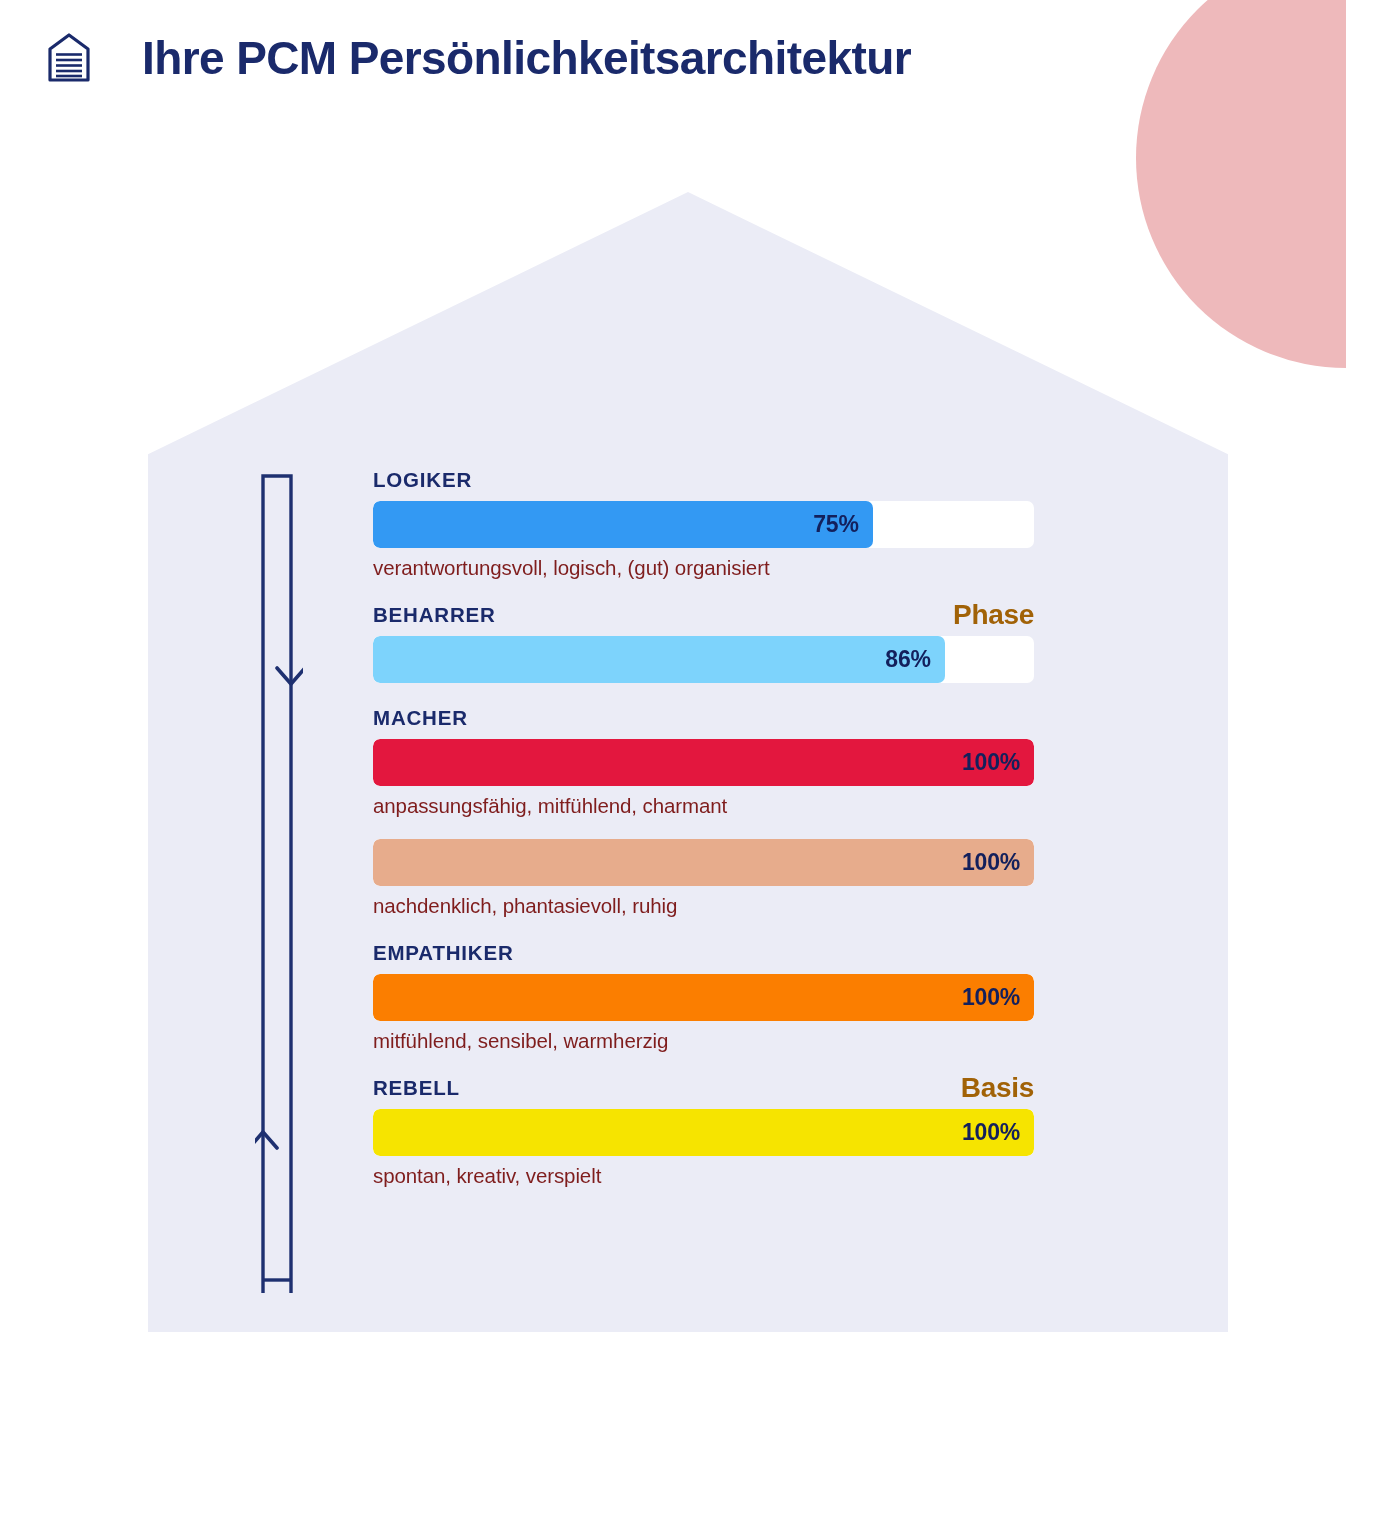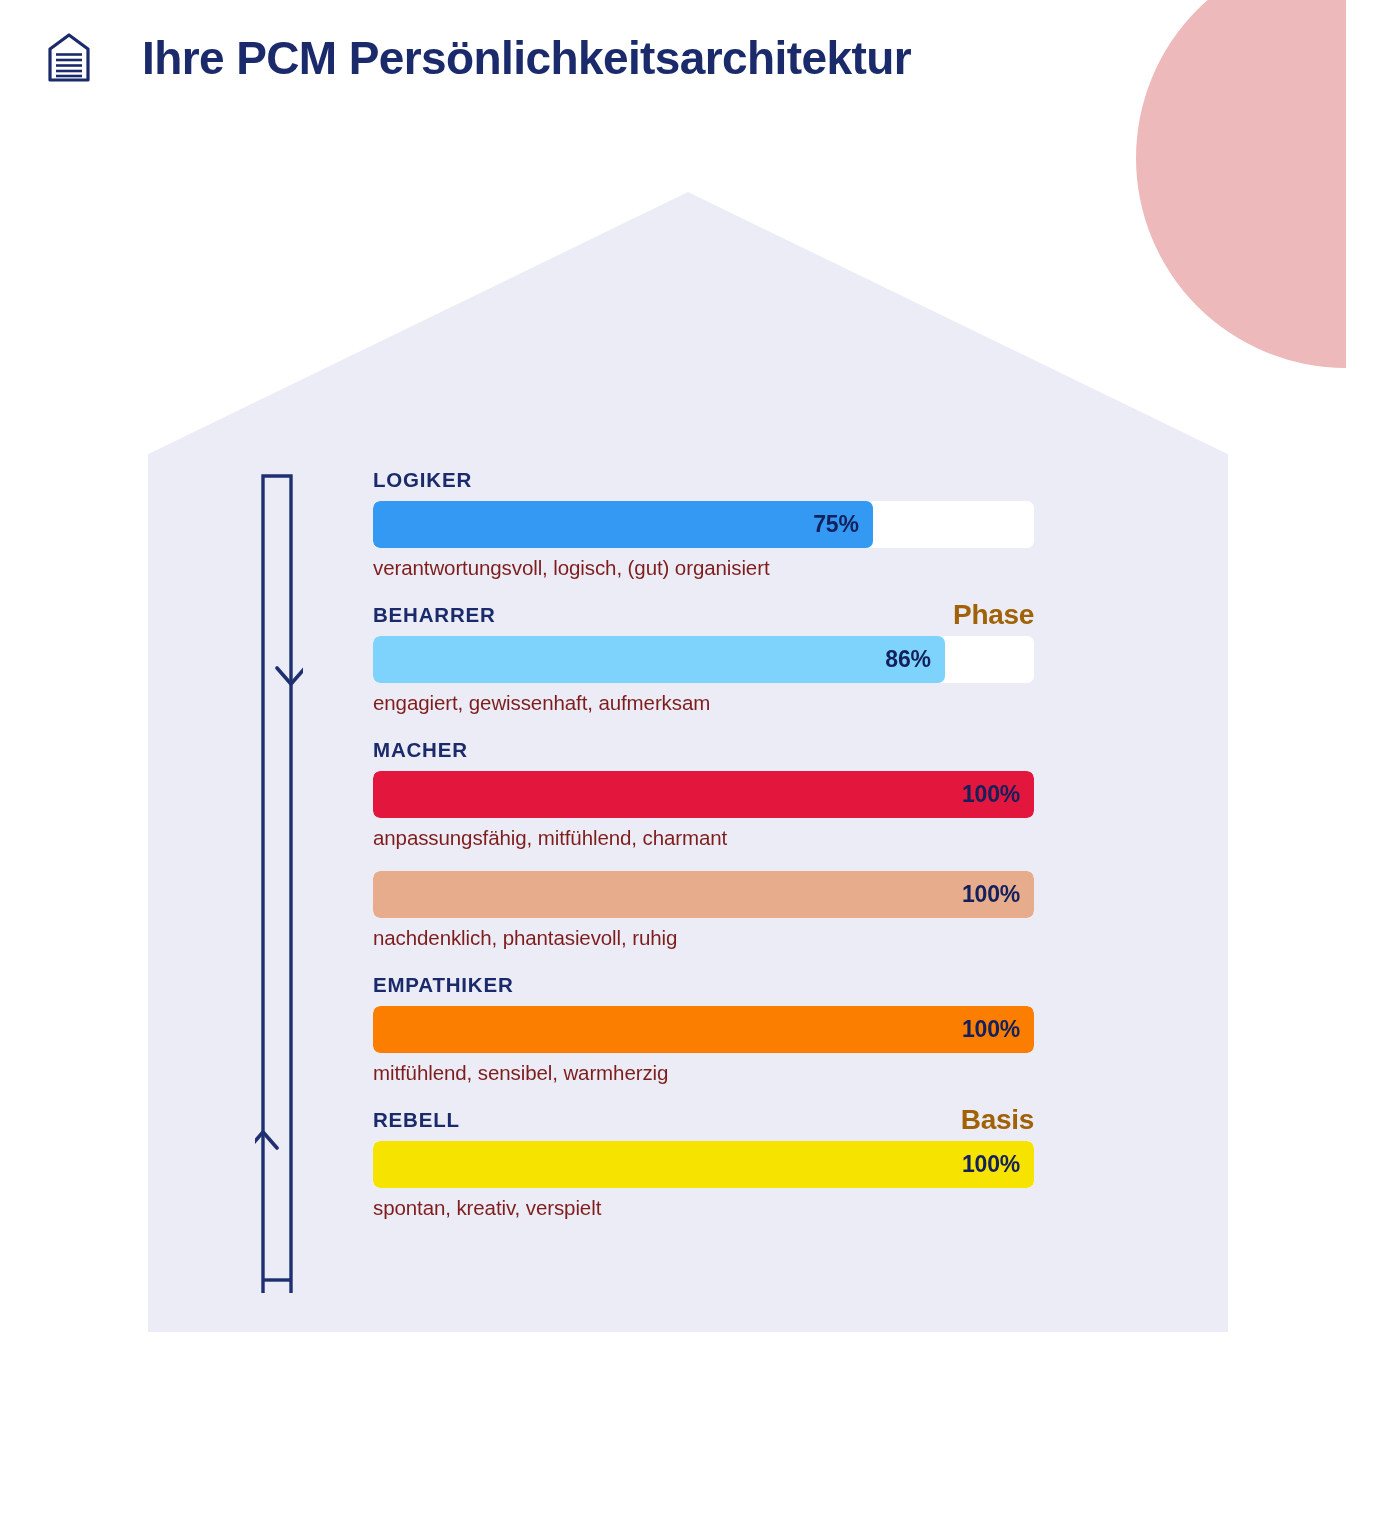--- a/index.html
+++ b/index.html
@@ -198,21 +198,20 @@
     <div class="row">
       <div class="row-head">
         <span class="trait-name">BEHARRER</span>
         <span class="stage-label">Phase</span>
       </div>
       <div class="track">
         <div class="fill" style="width:86.5%;background:#7dd3fc;">
           <span class="pct">86%</span>
         </div>
       </div>
-      <div class="descriptors">engagiert, gewissenhaft, aufmerksam</div>
     </div>
 
     <div class="row">
       <div class="row-head">
         <span class="trait-name">MACHER</span>
         <span class="stage-label"></span>
       </div>
       <div class="track">
         <div class="fill" style="width:100%;background:#e3173e;">
           <span class="pct">100%</span>

